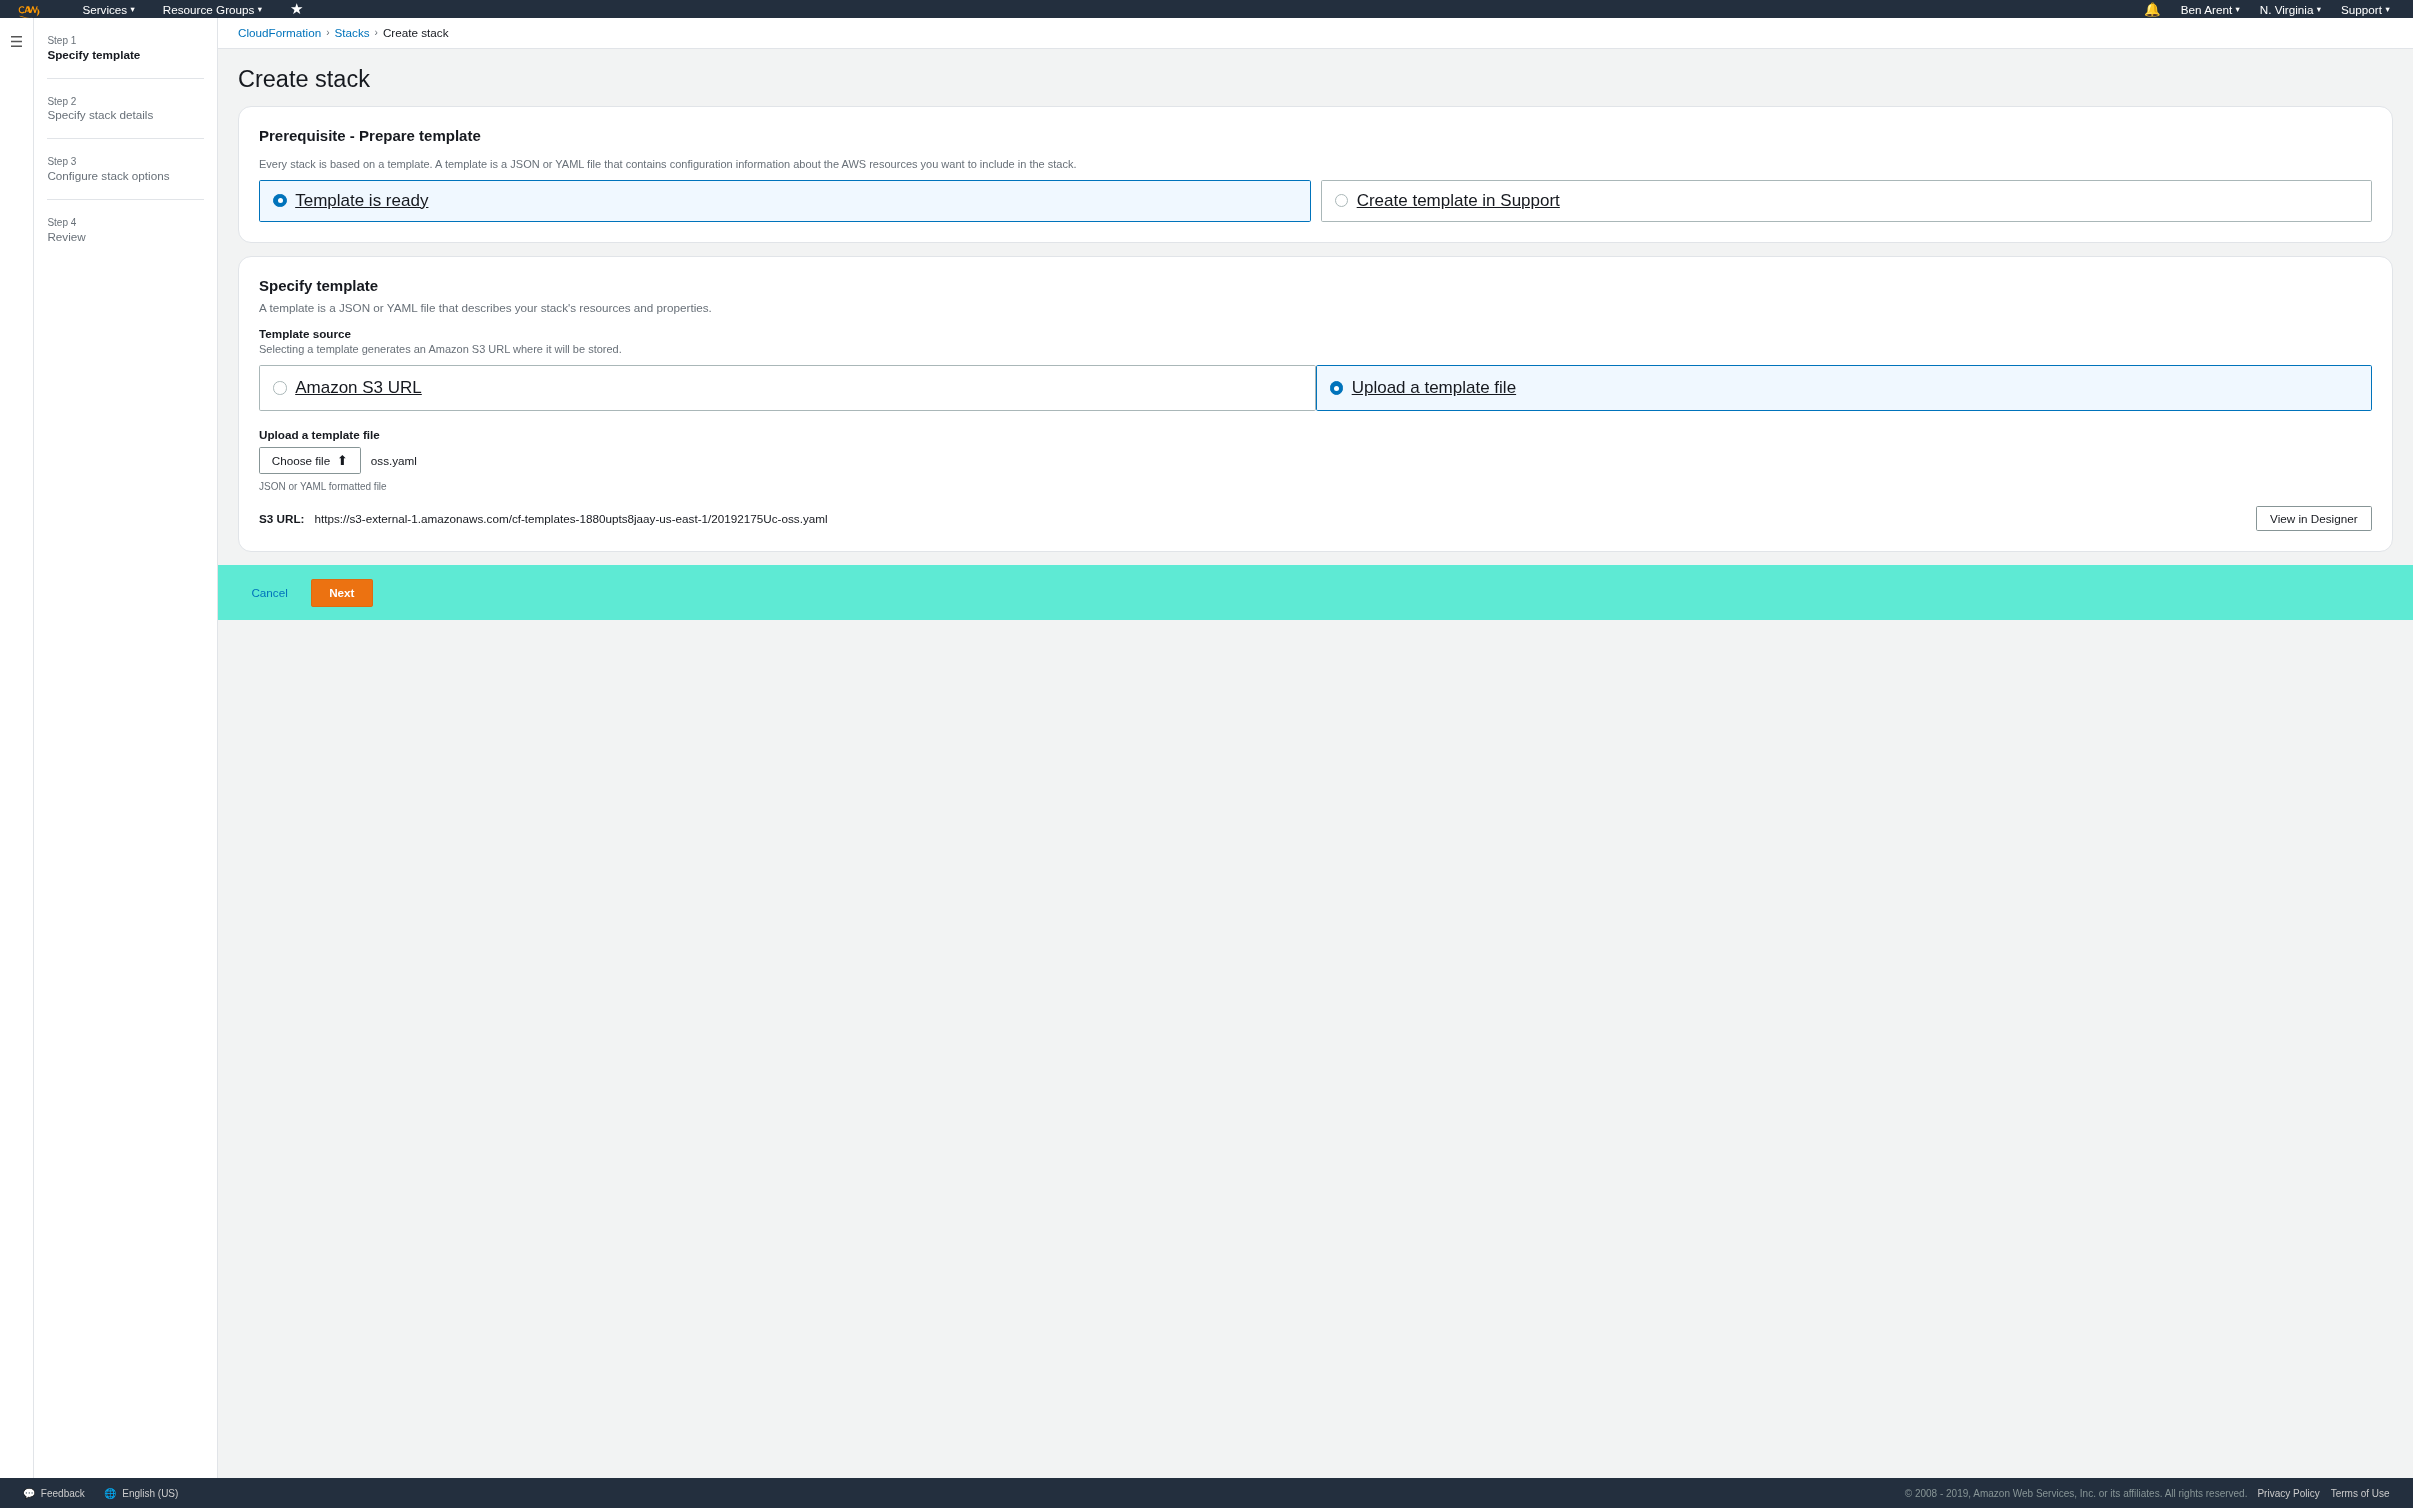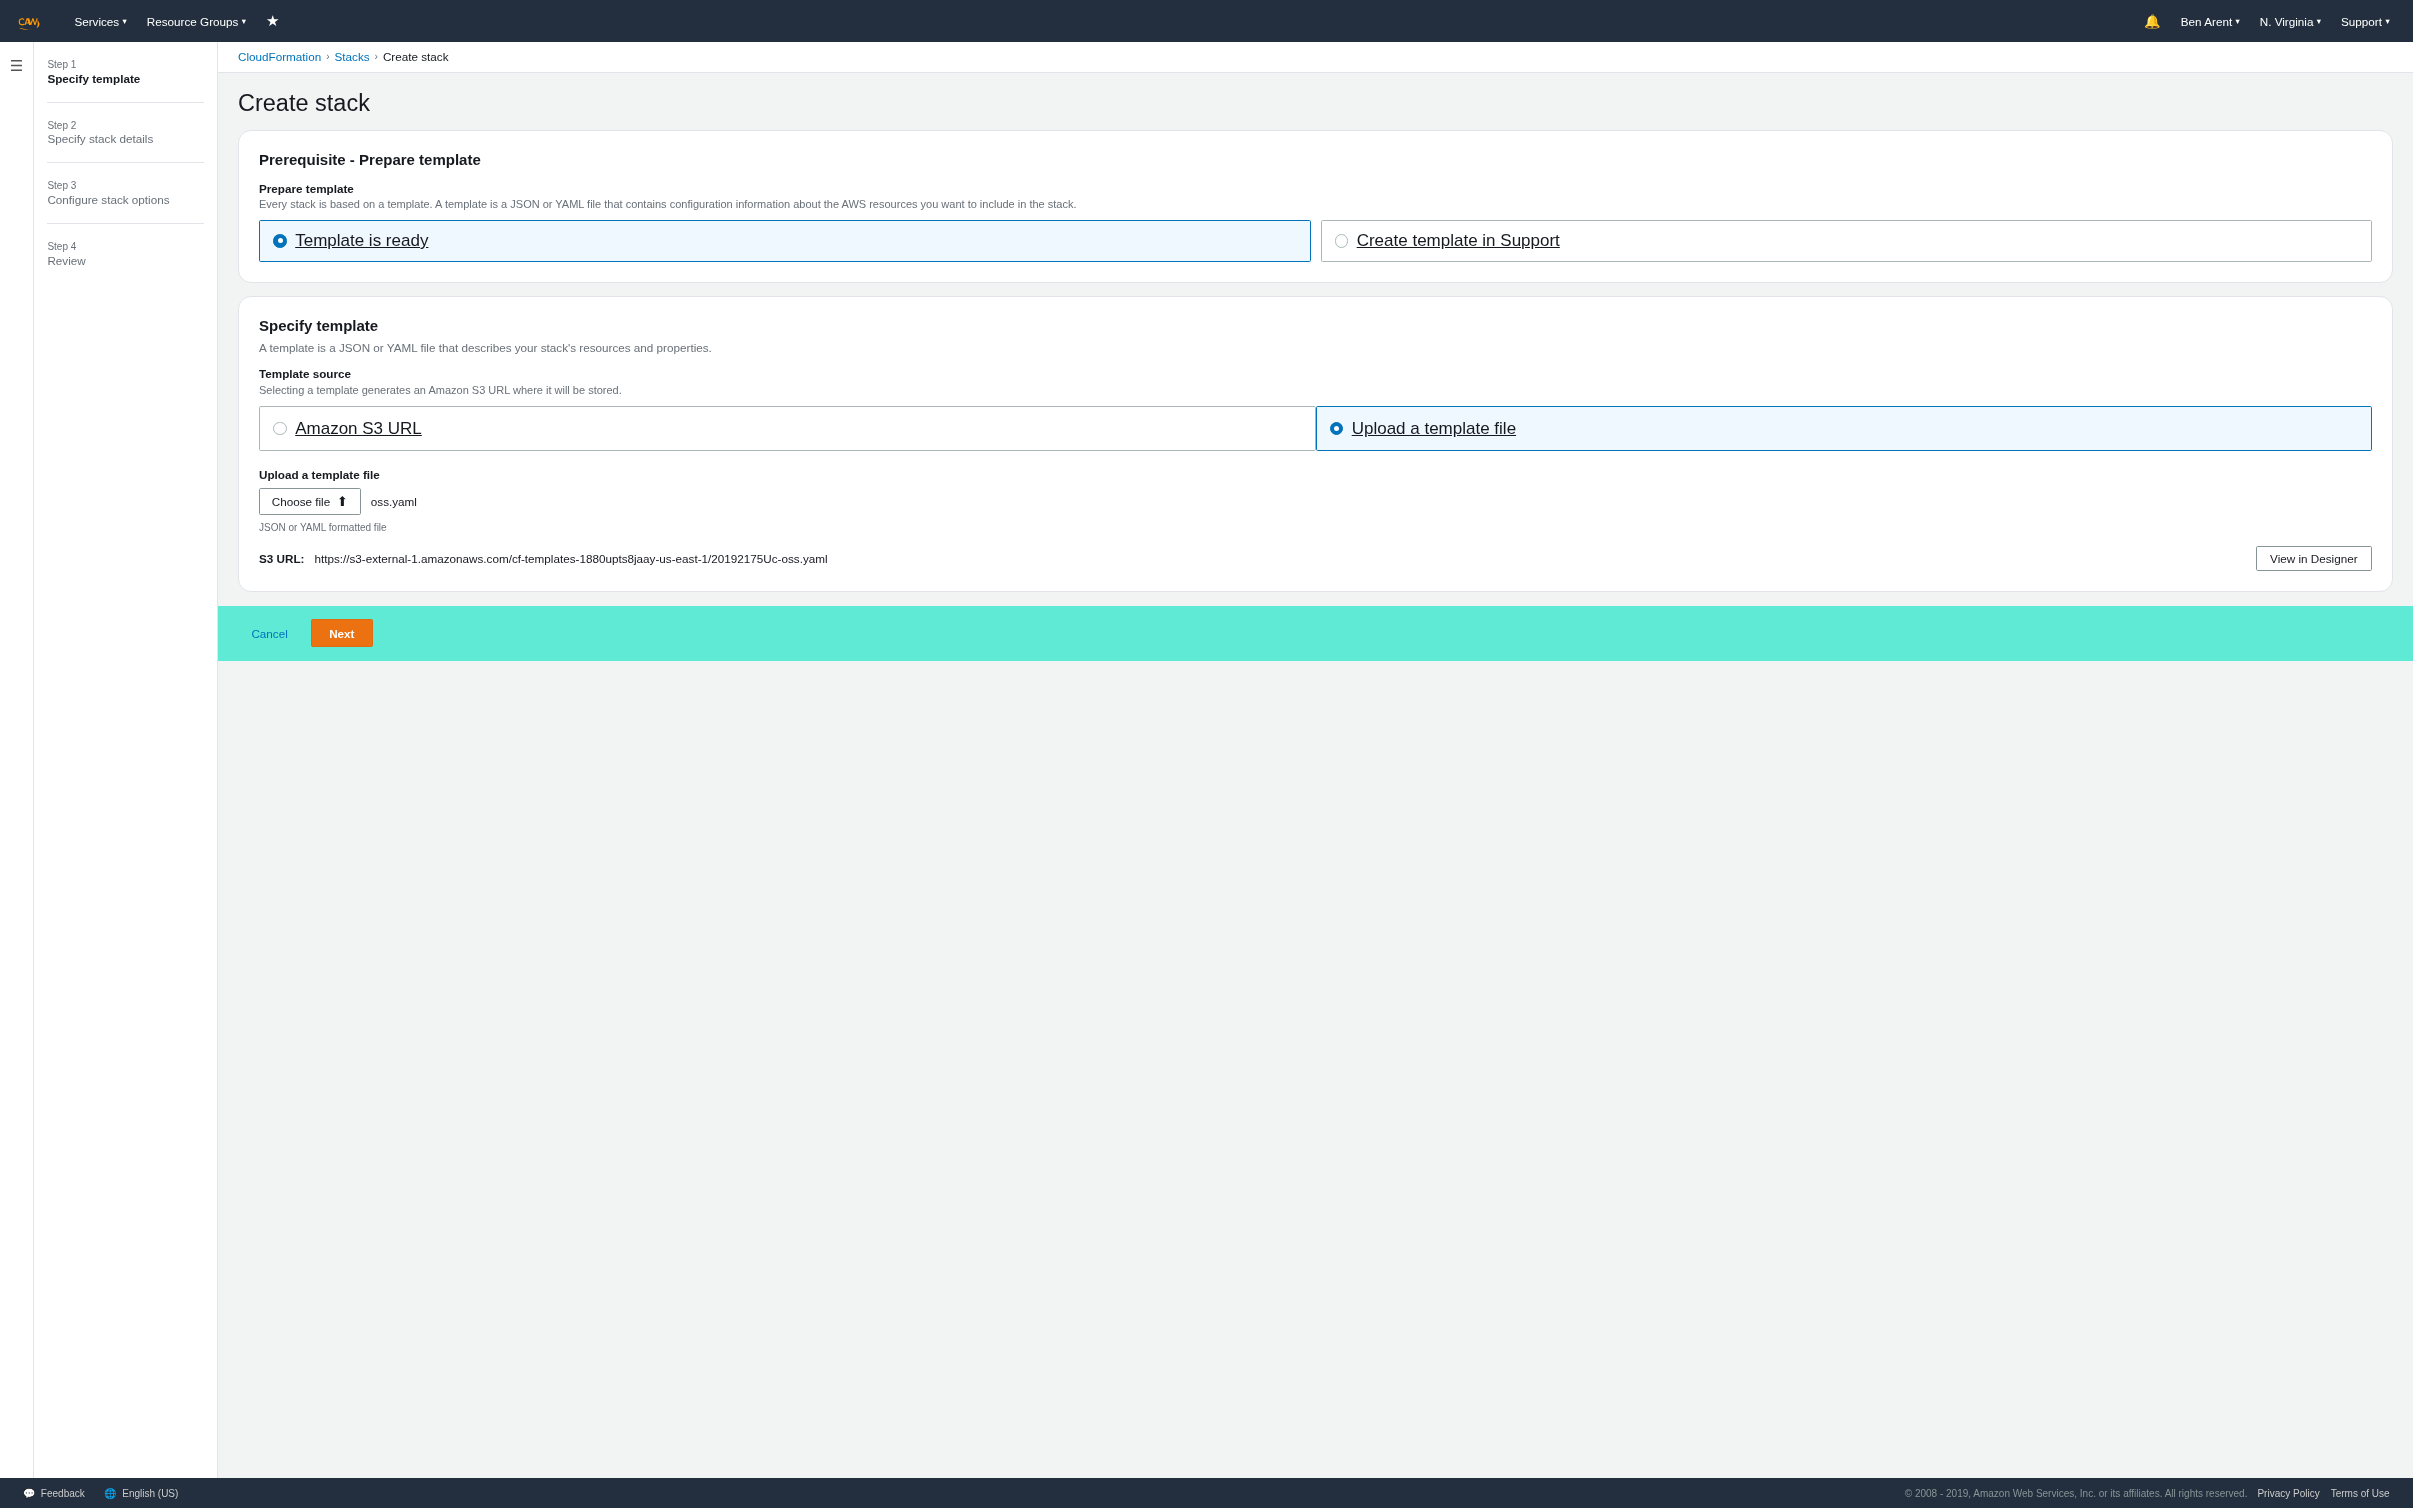--- a/index.html
+++ b/index.html
@@ -2,25 +2,25 @@
 <html style="font-size:13.4px"><head>
   <meta charset="utf-8">
   <style>
     * { box-sizing: border-box; margin: 0; padding: 0; }
     body { font-family: "Amazon Ember", Arial, sans-serif; font-size: 11.7px; background: #f2f3f3; color: #16191f; min-height: 100vh; display: flex; flex-direction: column; }
 
     
     .top-nav {
       background: #232f3e;
       color: #fff;
-      height: 42px;
+      height: 18px;
       display: flex;
       align-items: center;
       padding: 0 13.4px;
-      gap: 0;
+      gap: 8px;
       flex-shrink: 0;
     }
     .top-nav .aws-logo {
       display: flex; align-items: center; margin-right: 17px;
     }
     .aws-logo svg { width: 34px; height: 20px; }
     .nav-item {
       color: #fff;
       font-size: 11.7px;
       padding: 0 10px;
@@ -320,21 +320,20 @@
 
       <div class="content-area">
 
         <div class="page-header">
           <h1 class="page-title">Create stack</h1>
         </div>
 
         <div class="section-card">
           <div class="section-title">Prerequisite - Prepare template</div>
           <div style="margin-top: 13.4px;">
-            <div class="subsection-title">Prepare template</div>
             <div class="subsection-desc">Every stack is based on a template. A template is a JSON or YAML file that contains configuration information about the AWS resources you want to include in the stack.</div>
             <div class="radio-options-row">
               <div class="radio-option selected">
                 <div class="radio-circle checked"></div>
                 <span class="radio-label">Template is ready</span>
               </div>
               <div class="radio-option">
                 <div class="radio-circle"></div>
                 <span class="radio-label">Create template in Support</span>
               </div>

